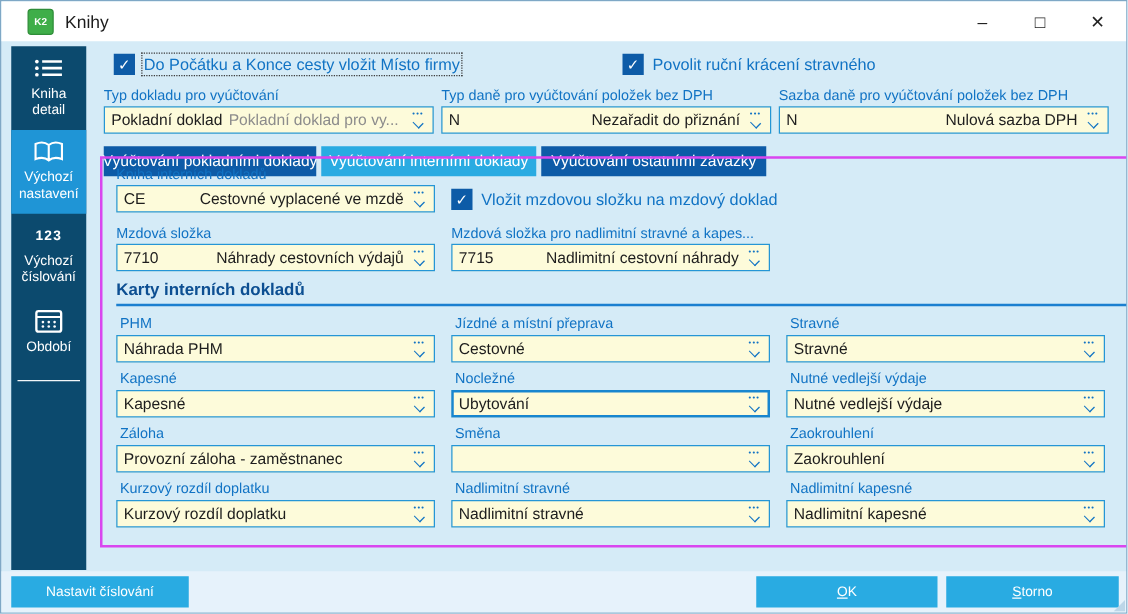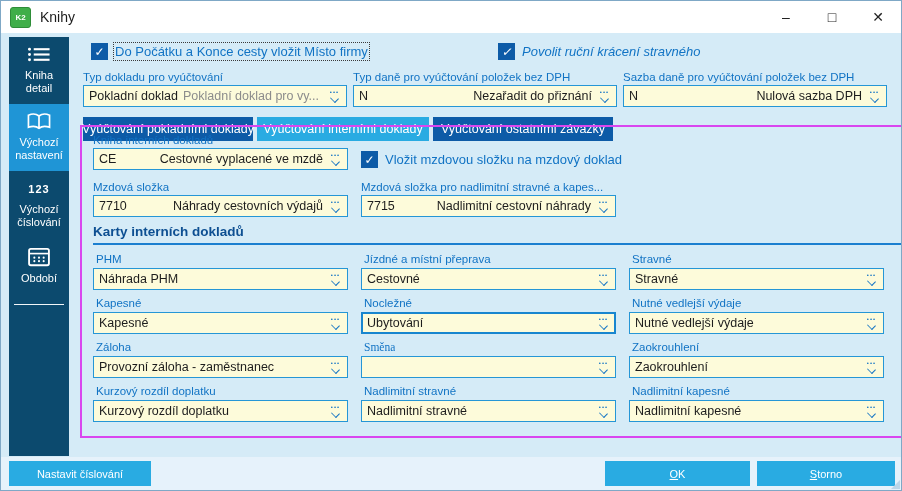--- a/index.html
+++ b/index.html
@@ -1,20 +1,20 @@
 <!DOCTYPE html>
 <html><head>
 <meta charset="utf-8">
 <style>
   * { margin:0; padding:0; box-sizing:border-box; }
   html,body { width:902px; height:491px; font-family:"Liberation Sans", sans-serif; }
   .window { position:relative; width:902px; height:491px; background:#d5ebf7; border:1px solid #7fa8c6; overflow:hidden; }
 
   
-  .titlebar { position:absolute; top:0; left:0; right:0; height:32px; background:#ffffff; display:flex; align-items:center; padding-left:9px; }
+  .titlebar { position:absolute; top:0; left:0; right:0; height:32px; background:#ffffff; display:flex; align-items:center; padding-left:21px; }
   .applogo { width:21px; height:21px; background:#3fae49; border-radius:3px; color:#fff; font-size:8px; font-weight:bold; display:flex; align-items:center; justify-content:center; border:1px solid #2e8d38; }
   .apptitle { margin-left:9px; font-size:14px; color:#1c1c1c; }
   .wincontrols { margin-left:auto; display:flex; height:32px; }
   .winbtn { width:46px; height:32px; display:flex; align-items:center; justify-content:center; font-size:14px; color:#222; cursor:default; }
 
   
   .sidebar { position:absolute; left:8px; top:36px; width:60px; bottom:34px; background:#0c4a6e; color:#fff; }
   .side-item { text-align:center; padding:8px 2px 9px; font-size:11px; line-height:13px; }
   .side-item.active { background:#1f95d6; }
   .side-icon { display:flex; justify-content:center; margin-bottom:5px; }
@@ -123,21 +123,21 @@
       </div>
       <div>Období</div>
     </div>
     <div class="side-divider"></div>
   </div>
 
   <div class="cbrow" style="left:90px; top:42px;justify-content:flex-end;">
     <div class="cb"></div>
     <div class="cblabel focus-dotted">Do Počátku a Konce cesty vložit Místo firmy</div>
   </div>
-  <div class="cbrow" style="left:497px; top:42px;font-style:italic;">
+  <div class="cbrow" style="left:497px; top:42px;">
     <div class="cb"></div>
     <div class="cblabel">Povolit ruční krácení stravného</div>
   </div>
 
   <div class="hfield" style="left:82px;">
     <div class="flabel">Typ dokladu pro vyúčtování</div>
     <div class="fbox">
       <span class="fval">Pokladní doklad</span>
       <span class="fval2-inline">Pokladní doklad pro vy...</span>
       <span class="combo"></span>
@@ -226,21 +226,21 @@
     <div class="abs fbox" style="left:547px; top:185px; width:255px;">
       <span class="fval">Nutné vedlejší výdaje</span>
       <span class="combo"></span>
     </div>
 
     <div class="abs flabel" style="left:14px; top:214px;">Záloha</div>
     <div class="abs fbox" style="left:11px; top:229px; width:255px;">
       <span class="fval">Provozní záloha - zaměstnanec</span>
       <span class="combo"></span>
     </div>
-    <div class="abs flabel" style="left:282px; top:214px;font-family:Liberation Serif, serif;">Směna</div>
+    <div class="abs flabel" style="left:282px; top:214px;">Směna</div>
     <div class="abs fbox" style="left:279px; top:229px; width:255px;">
       <span class="fval"></span>
       <span class="combo"></span>
     </div>
     <div class="abs flabel" style="left:550px; top:214px;">Zaokrouhlení</div>
     <div class="abs fbox" style="left:547px; top:229px; width:255px;">
       <span class="fval">Zaokrouhlení</span>
       <span class="combo"></span>
     </div>
 

